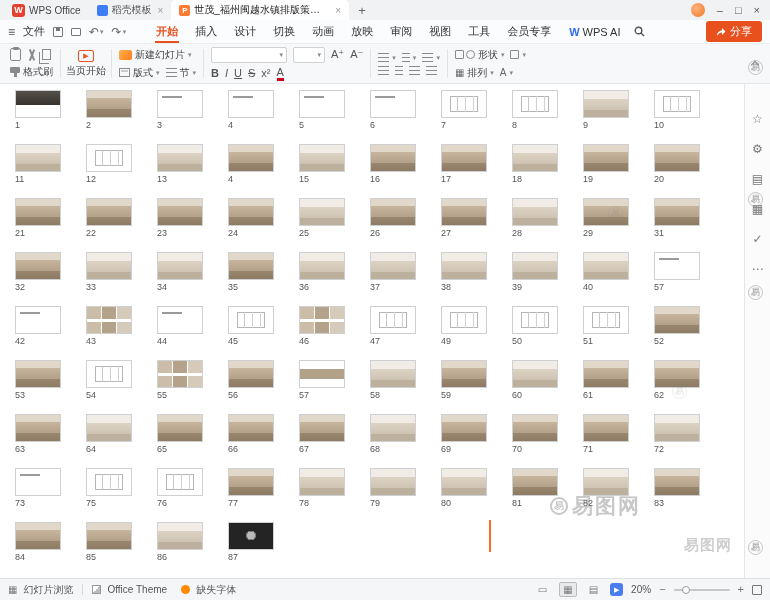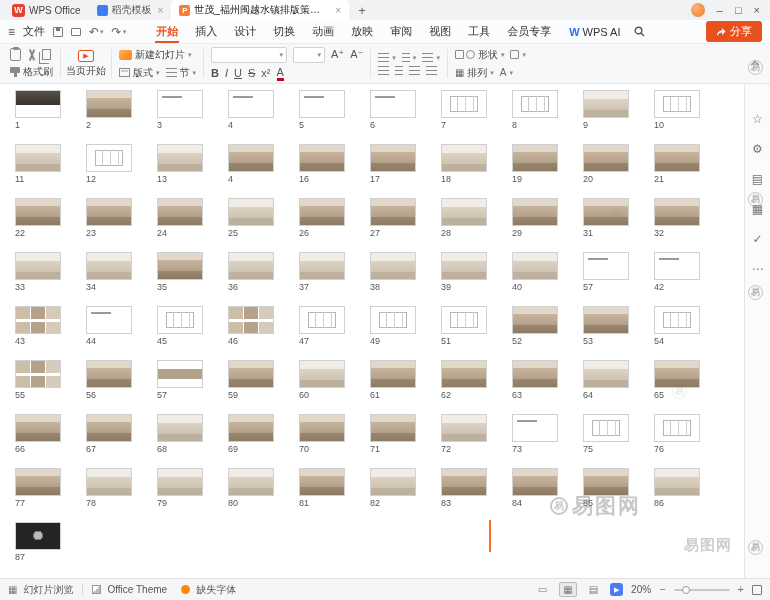--- a/index.html
+++ b/index.html
@@ -393,20 +393,24 @@
         </div>
         <div class="cell">
           <div class="thumb v-photoLight"></div>
           <div class="slide-num">13</div>
         </div>
         <div class="cell">
           <div class="thumb v-photo"></div>
           <div class="slide-num">4</div>
         </div>
         <div class="cell">
+          <div class="thumb v-photoLight"></div>
+          <div class="slide-num">15</div>
+        </div>
+        <div class="cell">
           <div class="thumb v-photo"></div>
           <div class="slide-num">16</div>
         </div>
         <div class="cell">
           <div class="thumb v-photo"></div>
           <div class="slide-num">17</div>
         </div>
         <div class="cell">
           <div class="thumb v-photoLight"></div>
           <div class="slide-num">18</div>
@@ -522,20 +526,24 @@
         <div class="cell">
           <div class="thumb v-plan"></div>
           <div class="slide-num">47</div>
         </div>
         <div class="cell">
           <div class="thumb v-plan"></div>
           <div class="slide-num">49</div>
         </div>
         <div class="cell">
           <div class="thumb v-plan"></div>
+          <div class="slide-num">50</div>
+        </div>
+        <div class="cell">
+          <div class="thumb v-plan"></div>
           <div class="slide-num">51</div>
         </div>
         <div class="cell">
           <div class="thumb v-photo"></div>
           <div class="slide-num">52</div>
         </div>
         <div class="cell">
           <div class="thumb v-photo"></div>
           <div class="slide-num">53</div>
         </div>
@@ -547,20 +555,24 @@
           <div class="thumb v-grid"></div>
           <div class="slide-num">55</div>
         </div>
         <div class="cell">
           <div class="thumb v-photo"></div>
           <div class="slide-num">56</div>
         </div>
         <div class="cell">
           <div class="thumb v-pano"></div>
           <div class="slide-num">57</div>
+        </div>
+        <div class="cell">
+          <div class="thumb v-photoLight"></div>
+          <div class="slide-num">58</div>
         </div>
         <div class="cell">
           <div class="thumb v-photo"></div>
           <div class="slide-num">59</div>
         </div>
         <div class="cell">
           <div class="thumb v-photoLight"></div>
           <div class="slide-num">60</div>
         </div>
         <div class="cell">

